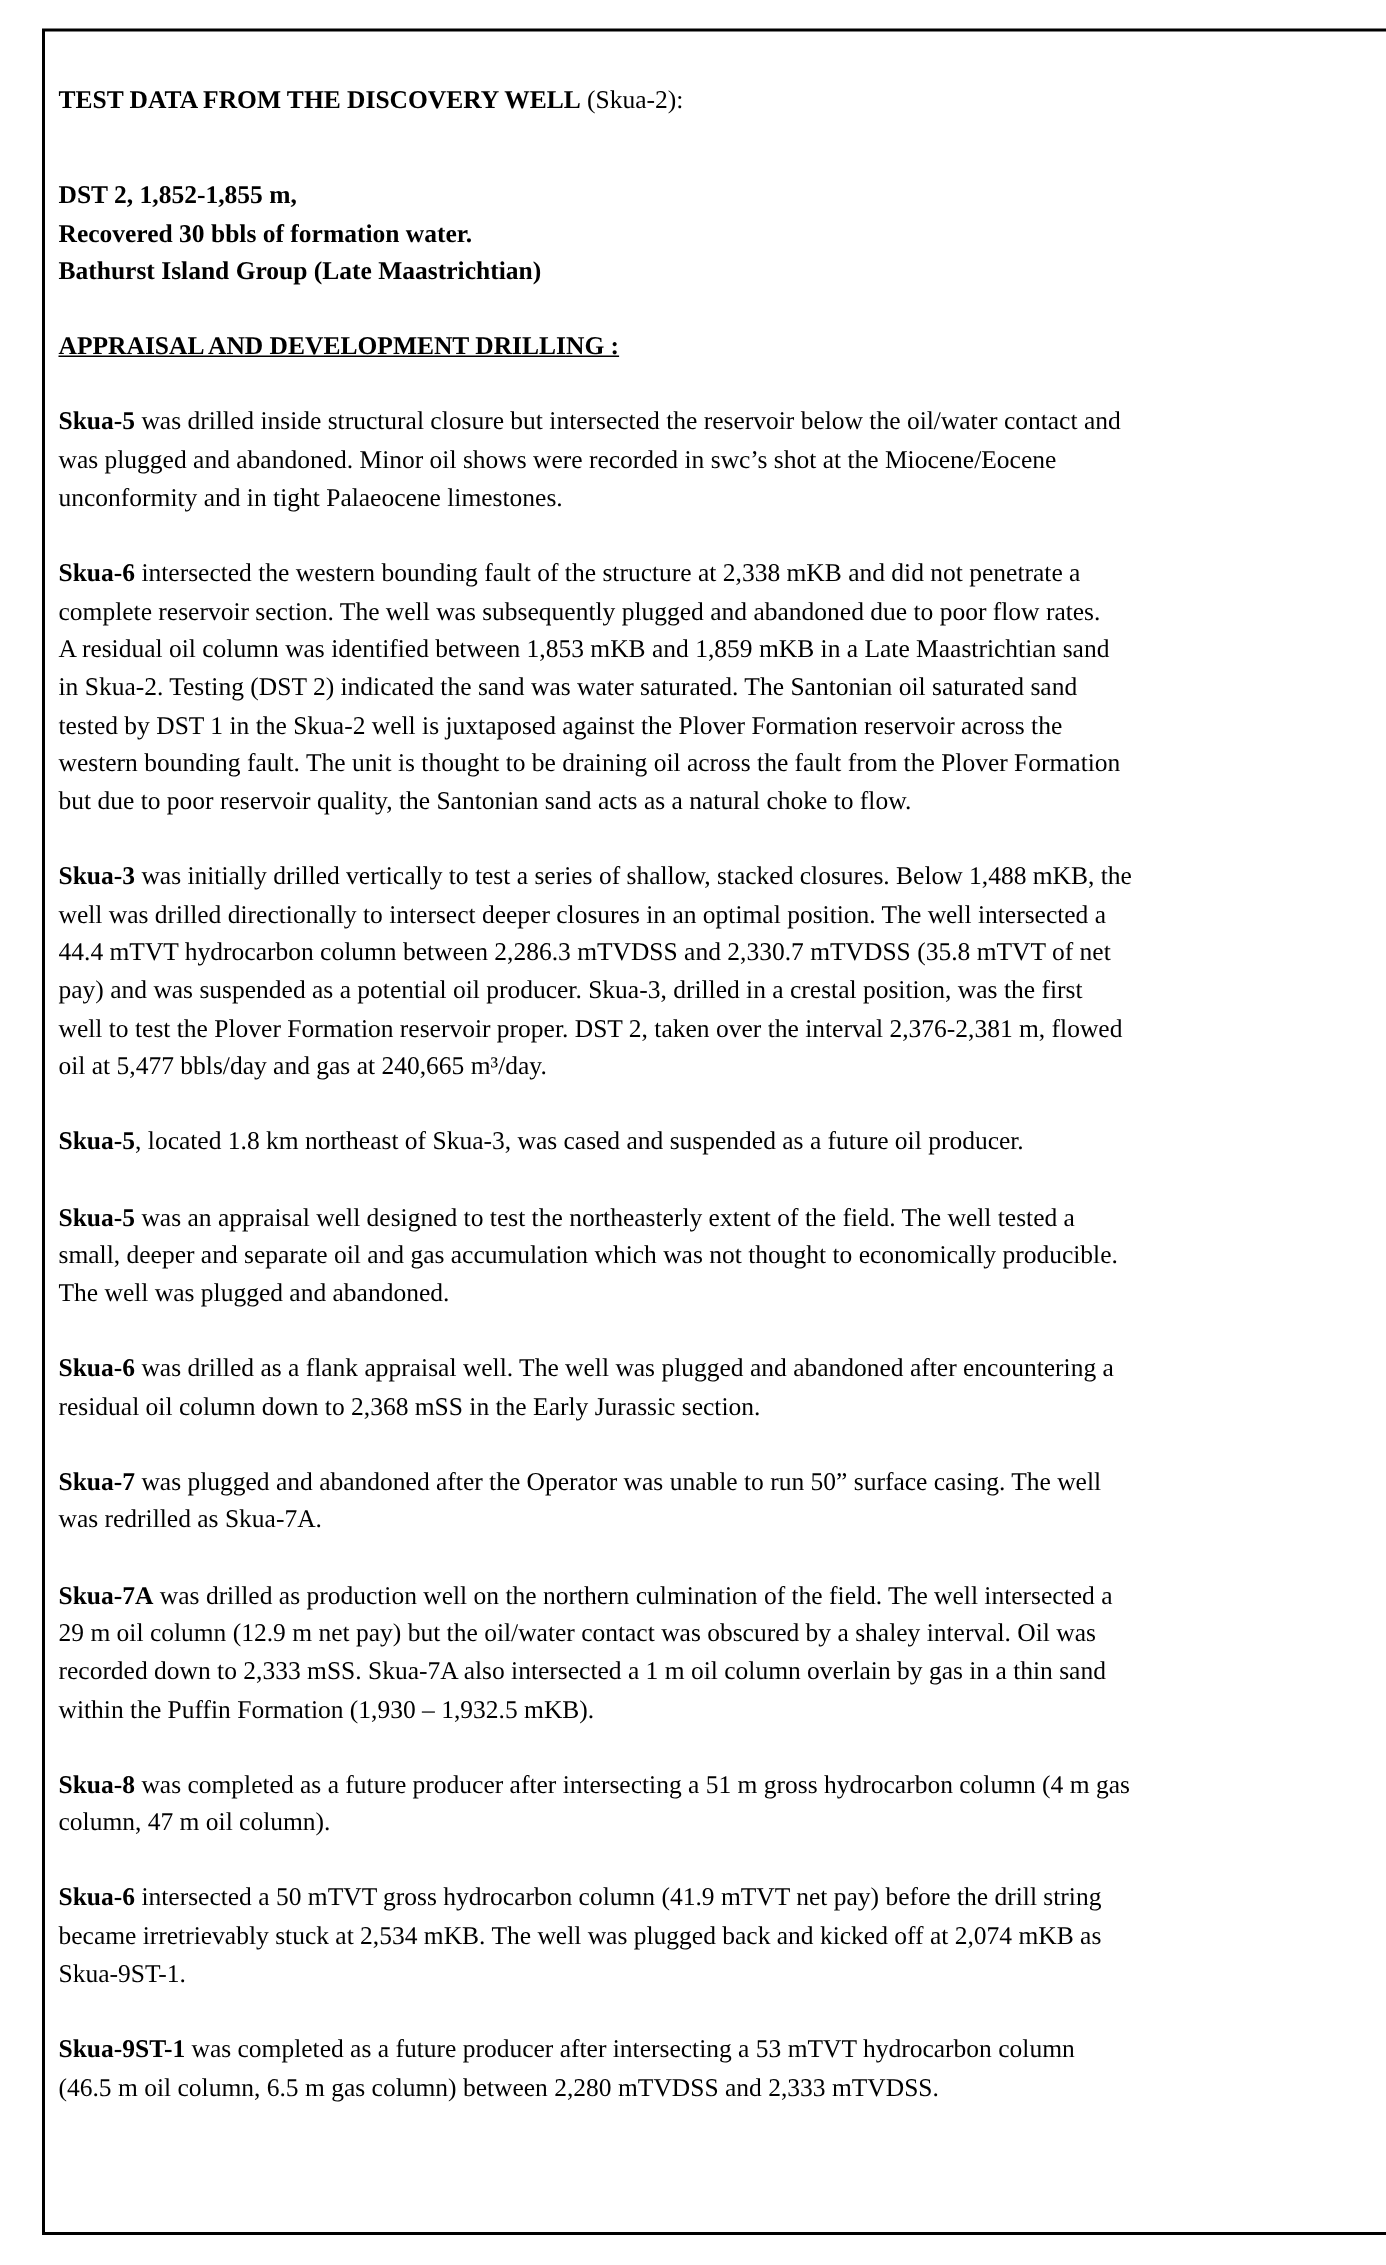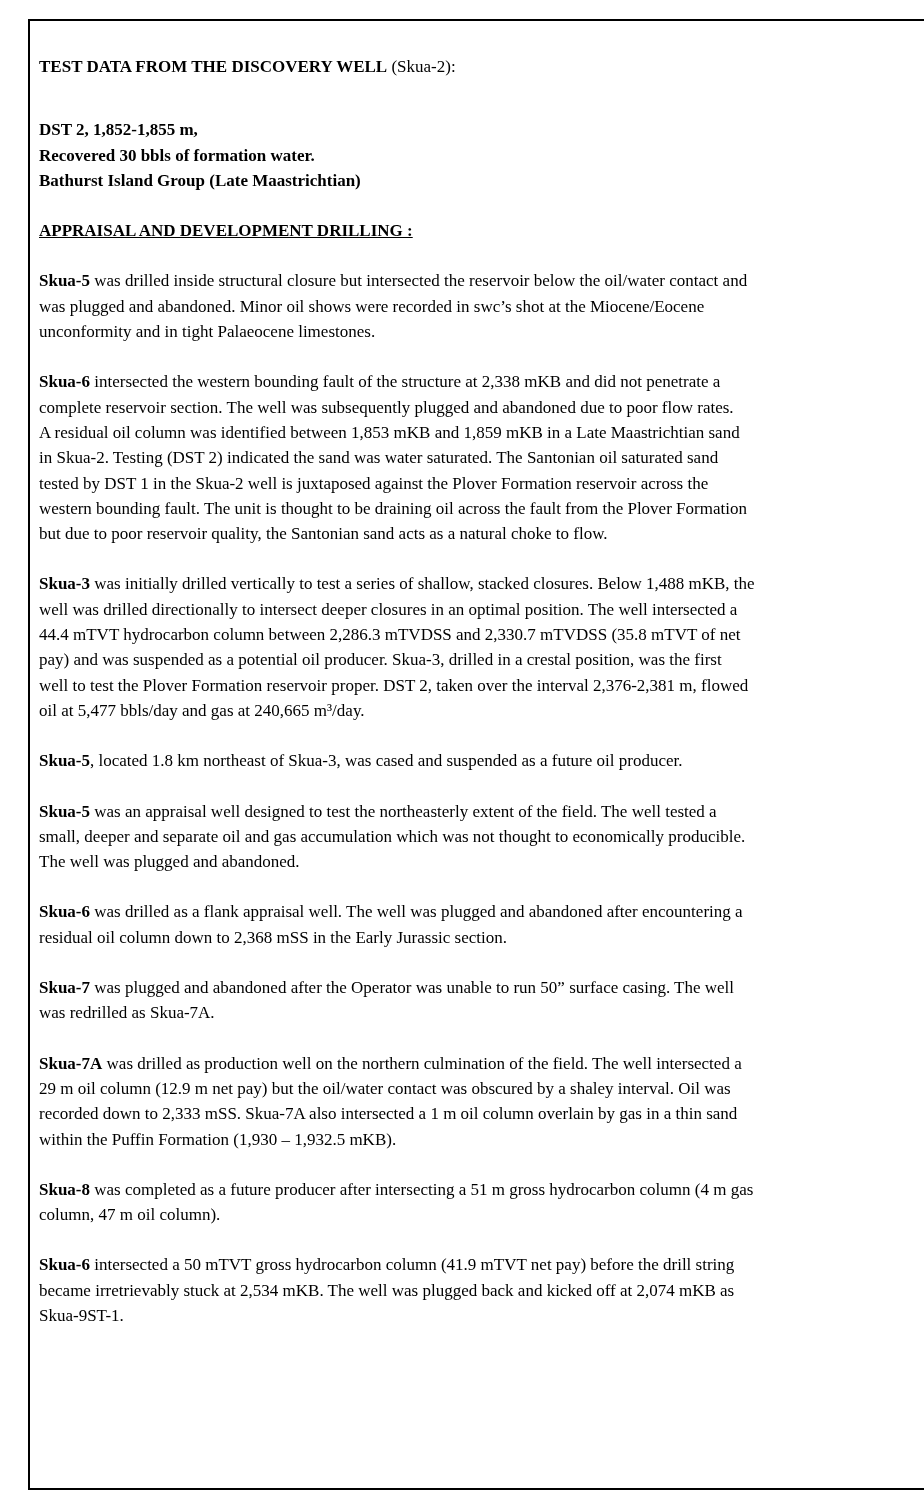--- a/index.html
+++ b/index.html
@@ -111,14 +111,16 @@
 recorded down to 2,333 mSS. Skua-7A also intersected a 1 m oil column overlain by gas in a thin sand
 within the Puffin Formation (1,930 – 1,932.5 mKB).</span></p>
 
   <p class="well-para"><b>Skua-8</b><span> was completed as a future producer after intersecting a 51 m gross hydrocarbon column (4 m gas
 column, 47 m oil column).</span></p>
 
   <p class="well-para"><b>Skua-6</b><span> intersected a 50 mTVT gross hydrocarbon column (41.9 mTVT net pay) before the drill string
 became irretrievably stuck at 2,534 mKB. The well was plugged back and kicked off at 2,074 mKB as
 Skua-9ST-1.</span></p>
 
+  <p class="well-para"><b>Skua-9ST-1</b><span> was completed as a future producer after intersecting a 53 mTVT hydrocarbon column
+(46.5 m oil column, 6.5 m gas column) between 2,280 mTVDSS and 2,333 mTVDSS.</span></p>
 
 </div>
 
 </body></html>

